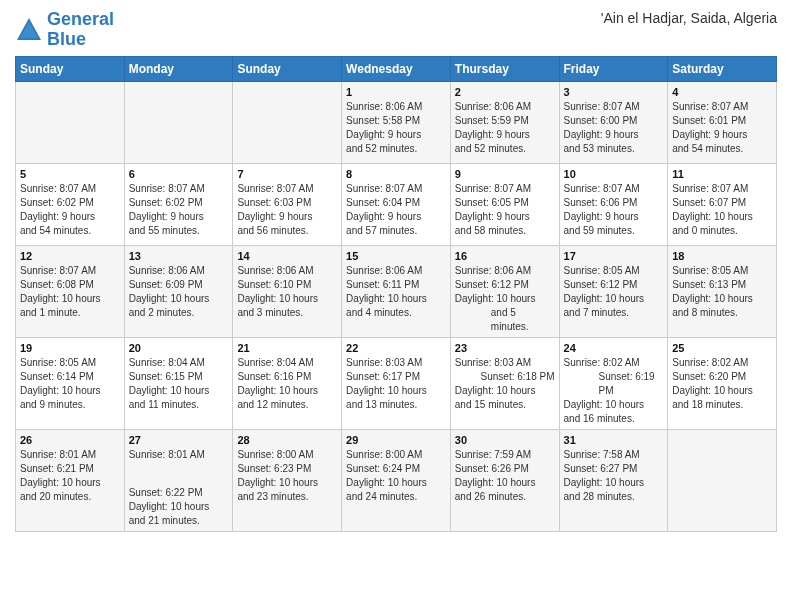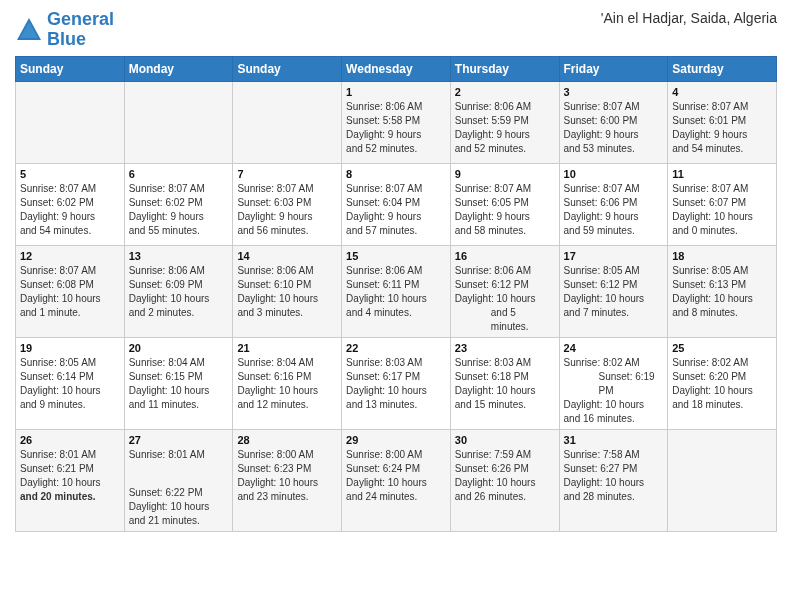--- a/index.html
+++ b/index.html
@@ -334,21 +334,21 @@
               <span style="display: block;">Sunrise: 8:03 AM</span>
               <span style="display: block;">Sunset: 6:17 PM</span>
               <span style="display: block;">Daylight: 10 hours</span>
               <span style="display: block;">and 13 minutes.</span>
             </div>
           </td>
           <td>
             <span class="day-number">23</span>
             <div class="day-info">
               <span style="display: block;">Sunrise: 8:03 AM</span>
-              <span style="display: block;">Sunset: 6:18 PM</span>
+              <span style="display: block; text-align: right;">Sunset: 6:18 PM</span>
               <span style="display: block;">Daylight: 10 hours</span>
               <span style="display: block;">and 15 minutes.</span>
             </div>
           </td>
           <td>
             <span class="day-number">24</span>
             <div class="day-info">
               <span style="display: block;">Sunrise: 8:02 AM</span>
               <span style="display: block; padding-left: 35px;">Sunset: 6:19 PM</span>
               <span style="display: block;">Daylight: 10 hours</span>
@@ -365,21 +365,21 @@
             </div>
           </td>
         </tr>
         <tr>
           <td>
             <span class="day-number">26</span>
             <div class="day-info">
               <span style="display: block;">Sunrise: 8:01 AM</span>
               <span style="display: block;">Sunset: 6:21 PM</span>
               <span style="display: block;">Daylight: 10 hours</span>
-              <span style="display: block; font-weight: bold;">and 20 minutes.</span>
+              <span style="display: block;">and 20 minutes.</span>
             </div>
           </td>
           <td>
             <span class="day-number">27</span>
             <div class="day-info">
               <span style="display: block;">Sunrise: 8:01 AM</span>
               <span style="display: block; margin-top: 24px;">Sunset: 6:22 PM</span>
               <span style="display: block;">Daylight: 10 hours</span>
               <span style="display: block;">and 21 minutes.</span>
             </div>

